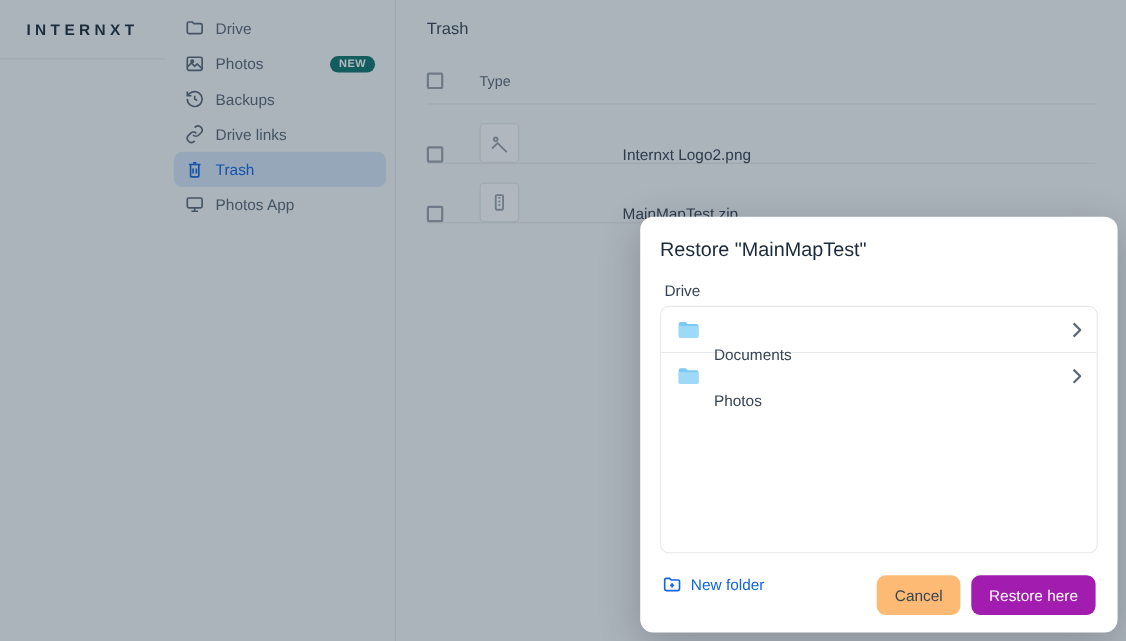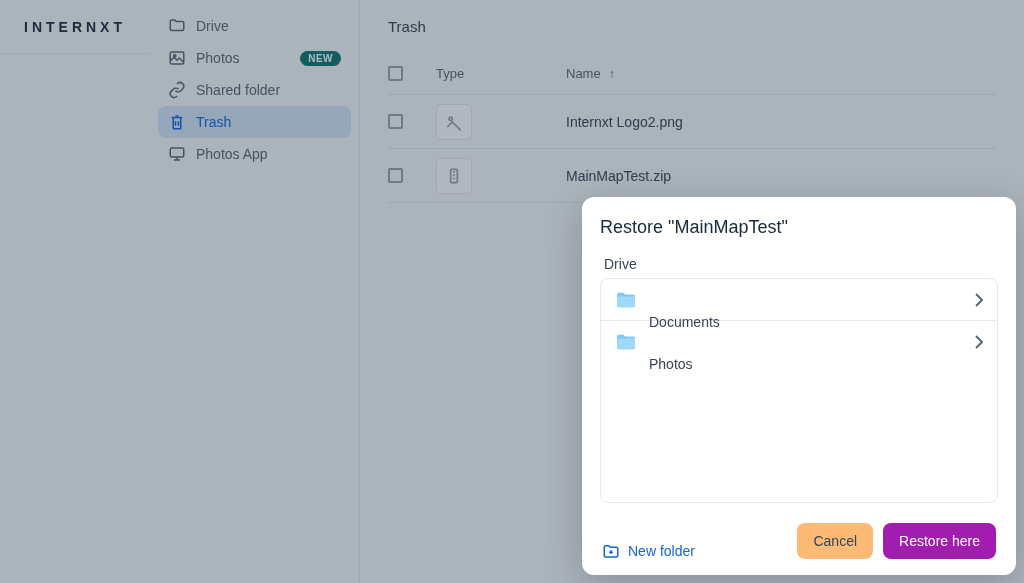--- a/index.html
+++ b/index.html
@@ -20,40 +20,40 @@
     
     .main { flex: 1; padding: 18px 28px; }
     .page-title { font-size: 15px; color: #374453; margin-bottom: 18px; font-weight: 500; }
     
     .table { width: 100%; }
     .thead { display: flex; align-items: center; height: 42px; border-bottom: 1px solid #e6e8ea; }
     .col-check { width: 48px; display: flex; align-items: center; }
     .col-type { width: 130px; font-size: 13px; color: #5b6876; }
     .col-name { flex: 1; font-size: 13px; color: #5b6876; display: flex; align-items: center; gap: 8px; }
     
-    .row { display: flex; align-items: center; height: 54px; border-bottom: 1px solid #e6e8ea; }
+    .row { display: flex; align-items: flex-end; height: 54px; border-bottom: 1px solid #e6e8ea; }
     .cell-name { font-size: 14px; color: #374453; }
     .file-icon-box { width: 36px; height: 36px; background: #fff; border: 1px solid #e6e8ea; border-radius: 4px; display: flex; align-items: center; justify-content: center; }
     
     .checkbox { width: 15px; height: 15px; border: 2px solid #9aa2ab; border-radius: 2px; cursor: pointer; }
     
     .overlay { position: absolute; inset: 0; background: rgba(30, 48, 70, 0.35); display: flex; align-items: flex-end; justify-content: flex-end; }
     
     .modal { position: absolute; right: 8px; bottom: 8px; width: 434px; height: 378px; background: #fff; border-radius: 12px; padding: 20px 18px 16px 18px; display: flex; flex-direction: column; box-shadow: 0 10px 40px rgba(0,0,0,0.2); }
     .modal-title { font-size: 18px; color: #1a2a3a; font-weight: 500; margin-bottom: 18px; }
     .modal-subtitle { font-size: 14px; color: #374453; font-weight: 500; margin-bottom: 6px; padding-left: 4px; }
     
     .folder-list { border: 1px solid #e6e8ea; border-radius: 8px; flex: 1; overflow: hidden; }
     .folder-row { display: flex; align-items: center; height: 42px; padding: 0 14px; cursor: pointer; border-bottom: 1px solid #e6e8ea; }
     .folder-row:last-child { border-bottom: none; }
     .folder-icon { width: 22px; height: 18px; margin-right: 12px; }
     .folder-label { flex: 1; font-size: 14px; color: #374453; margin-top: 44px; }
     .chevron-right { color: #5b6876; }
     
-    .modal-actions { display: flex; align-items: flex-end; margin-top: 16px; gap: 10px; padding: 4px 2px 0 2px; }
+    .modal-actions { display: flex; align-items: flex-start; margin-top: 16px; gap: 10px; padding: 4px 2px 0 2px; }
     .new-folder { display: flex; align-items: center; gap: 8px; color: #0f66de; font-size: 14px; font-weight: 500; cursor: pointer; }
     .spacer { flex: 1; }
     .btn-cancel { background: #fdba74; color: #374453; border: none; padding: 10px 16px; border-radius: 8px; font-size: 14px; cursor: pointer; font-weight: 500; }
     .btn-primary { background: #a21caf; color: #fff; border: none; padding: 10px 16px; border-radius: 8px; font-size: 14px; cursor: pointer; font-weight: 500; }
     
     svg { display: block; }
     .sort-arrow { font-size: 12px; color: #5b6876; }
   </style>
 </head>
 <body>
@@ -79,29 +79,39 @@
           <svg width="18" height="18" viewBox="0 0 24 24" fill="none" stroke="#5b6876" stroke-width="2">
               <rect x="3" y="4" width="18" height="16" rx="2"></rect>
               <path d="M3 16l5-5 4 4 3-3 6 6"></path>
               <circle cx="9" cy="9" r="1.5" fill="#5b6876"></circle>
             </svg>
         </span>
         <span class="label">Photos</span>
         <span class="badge">NEW</span>
       </div>
 
+      <div class="sidebar-item">
+        <span class="icon">
+          <svg width="18" height="18" viewBox="0 0 24 24" fill="none" stroke="#5b6876" stroke-width="2">
+              <path d="M3 12a9 9 0 1 0 3-6.7L3 8"></path>
+              <path d="M3 3v5h5"></path>
+              <path d="M12 8v4l3 2"></path>
+            </svg>
+        </span>
+        <span class="label">Backups</span>
+      </div>
 
       <div class="sidebar-item">
         <span class="icon">
           <svg width="18" height="18" viewBox="0 0 24 24" fill="none" stroke="#5b6876" stroke-width="2">
               <path d="M10 13a5 5 0 0 0 7 0l3-3a5 5 0 0 0-7-7l-1 1"></path>
               <path d="M14 11a5 5 0 0 0-7 0l-3 3a5 5 0 0 0 7 7l1-1"></path>
             </svg>
         </span>
-        <span class="label">Shared folder</span>
+        <span class="label">Drive links</span>
       </div>
 
 
       <div class="sidebar-item active">
         <span class="icon">
           <svg width="18" height="18" viewBox="0 0 24 24" fill="none" stroke="#0f66de" stroke-width="2">
               <path d="M5 6h14"></path>
               <path d="M7 6v14a1 1 0 0 0 1 1h8a1 1 0 0 0 1-1V6"></path>
               <path d="M10 4h4"></path>
               <path d="M10 11v6M14 11v6"></path>
@@ -122,24 +132,20 @@
     </div>
 
     <div class="main">
       <div class="page-title">Trash</div>
       <div class="table">
         <div class="thead">
           <div class="col-check">
             <div class="checkbox"></div>
           </div>
           <div class="col-type">Type</div>
-          <div class="col-name">
-            <span>Name</span>
-            <span class="sort-arrow">↑</span>
-          </div>
         </div>
 
         <div class="row">
           <div class="col-check">
               <div class="checkbox"></div>
             </div>
           <div class="col-type">
             <div class="file-icon-box">
               <svg width="20" height="20" viewBox="0 0 24 24" fill="none" stroke="#9aa2ab" stroke-width="2">
                   <path d="M4 18l6-6 10 10"></path>

